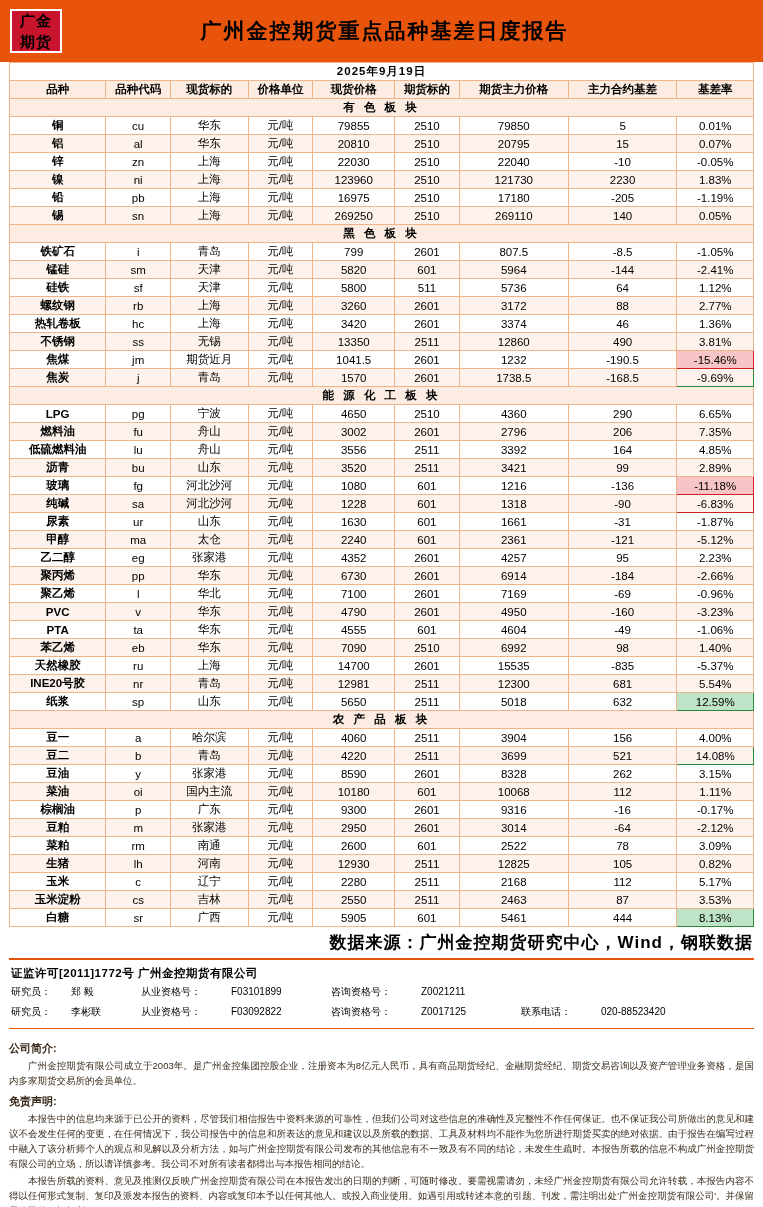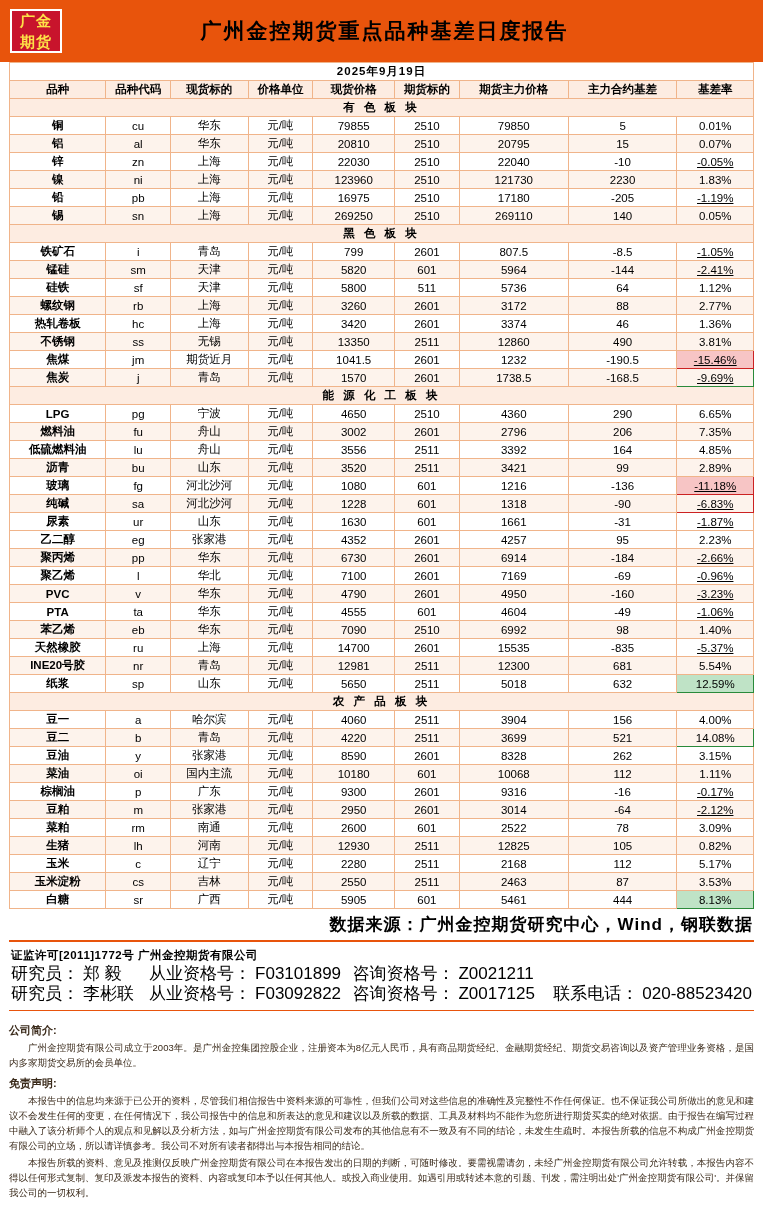--- a/index.html
+++ b/index.html
@@ -16,21 +16,21 @@
     background:#e8540c;
     height:62px;
     display:flex;
     align-items:center;
     padding:0 10px;
     box-sizing:border-box;
   }
   .logo{
     width:52px;height:44px;
     background:#c8142c;
-    color:#fde047;
+    color:#000000;
     font-weight:bold;
     font-size:15px;
     line-height:21px;
     text-align:center;
     display:flex;flex-direction:column;justify-content:center;align-items:center;
     border:2px solid #ffffff;
     box-sizing:border-box;
     margin-right:14px;
     letter-spacing:1px;
   }
@@ -80,21 +80,21 @@
     font-weight:bold;
     font-size:12.5px;
     letter-spacing:3px;
     height:19px;
   }
   .name{font-weight:bold;}
   .code,.place,.unit{color:#e2641b;}
   .num{color:#000;}
   .basisrate{font-weight:normal;}
   .pos{color:#cc1111;}
-  .neg{color:#0a8a2a;text-decoration:underline;}
+  .neg{color:#0a8a2a;}
   .hl-red{background:#f7c5c5;border:1px solid #cc2222 !important;}
   .hl-green{background:#bfe3c6;border:1px solid #2a8a3a !important;}
   tr.alt td{background:#fdf3ec;}
   
   .source{
     width:745px;margin:0 auto;
     text-align:right;
     font-weight:bold;
     font-size:17px;
     padding:4px 2px 4px 0;
@@ -104,21 +104,21 @@
   .license{
     width:745px;margin:0 auto;
     border-top:2px solid #e8540c;
     border-bottom:1px solid #e8540c;
     padding:4px 0 6px 0;
     font-size:11.5px;
     line-height:18px;
   }
   .license .lic-line{font-weight:bold;letter-spacing:0.5px;padding-left:2px;}
   .lic-table{width:100%;border-collapse:collapse;}
-  .lic-table td{font-size:17px;padding:1px 2px;white-space:nowrap;}
+  .lic-table td{font-size:10px;padding:1px 2px;white-space:nowrap;}
   
   .disc{
     width:745px;margin:0 auto;
     font-size:9.5px;
     line-height:15px;
     color:#3a2a1a;
     padding:6px 2px 10px 2px;
     text-align:justify;
   }
   .disc h4{
@@ -400,20 +400,31 @@
         <tr>
           <td class="name">尿素</td>
           <td class="code">ur</td>
           <td class="place">山东</td>
           <td class="unit">元/吨</td>
           <td class="num">1630</td>
           <td class="code">601</td>
           <td class="num">1661</td>
           <td class="num">-31</td>
           <td class="basisrate neg">-1.87%</td>
+        </tr>
+        <tr class="alt">
+          <td class="name">甲醇</td>
+          <td class="code">ma</td>
+          <td class="place">太仓</td>
+          <td class="unit">元/吨</td>
+          <td class="num">2240</td>
+          <td class="code">601</td>
+          <td class="num">2361</td>
+          <td class="num">-121</td>
+          <td class="basisrate neg">-5.12%</td>
         </tr>
         <tr>
           <td class="name">乙二醇</td>
           <td class="code">eg</td>
           <td class="place">张家港</td>
           <td class="unit">元/吨</td>
           <td class="num">4352</td>
           <td class="code">2601</td>
           <td class="num">4257</td>
           <td class="num">95</td>

